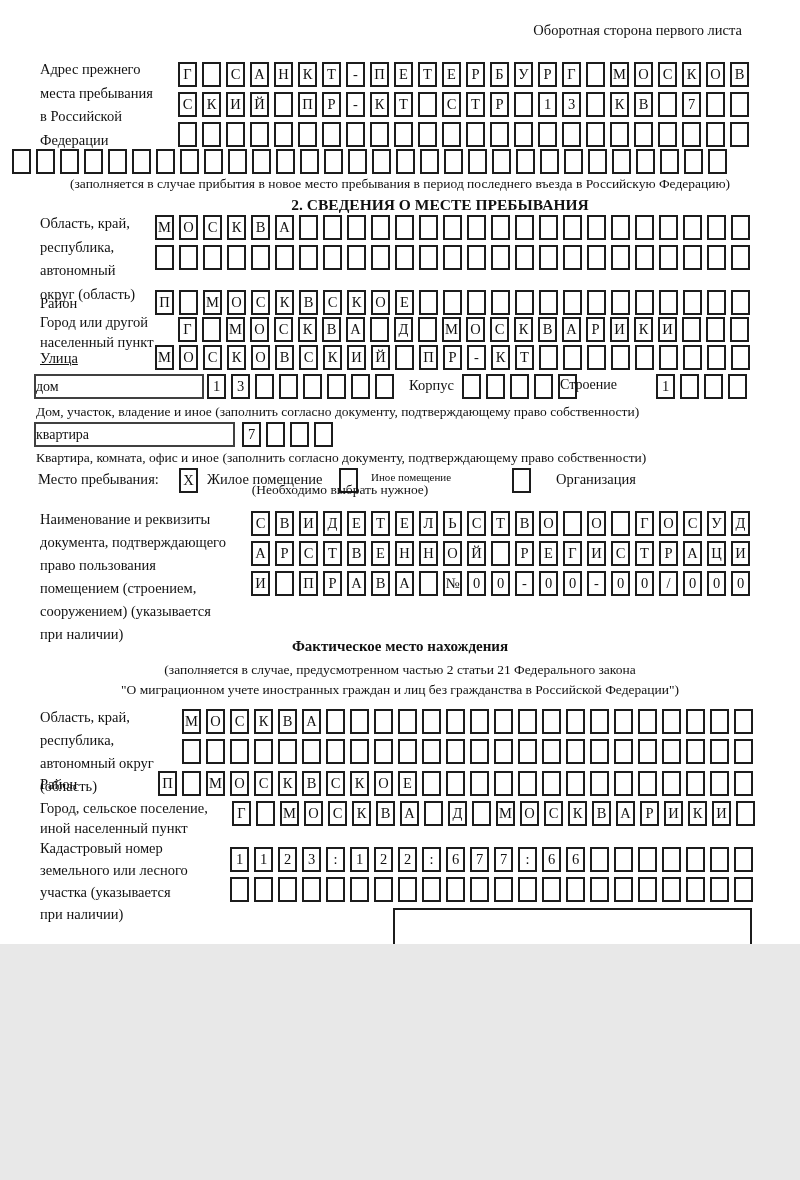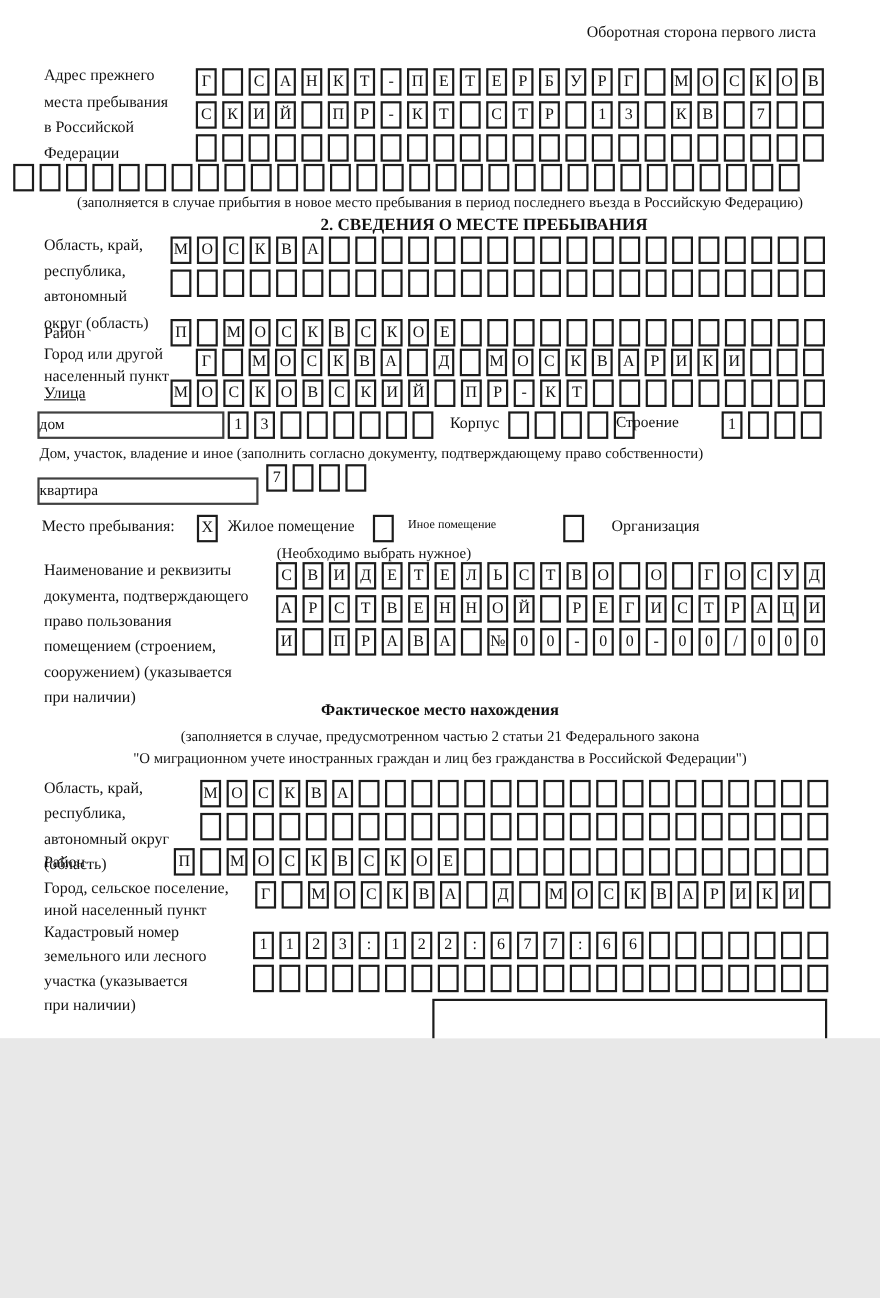--- a/index.html
+++ b/index.html
@@ -344,36 +344,37 @@
     </div>
   <div class="abs" style="left:560px;top:377px;font-size:14px;">Строение</div>
   <div class="abs cellrow" style="left:656px;top:374px;">
       <span class="cell">1</span>
       <span class="cell"></span>
       <span class="cell"></span>
       <span class="cell"></span>
     </div>
   <div class="abs note" style="left:36px;top:404px;">Дом, участок, владение и иное (заполнить согласно документу, подтверждающему право собственности)</div>
 
-  <div class="abs widebox" style="left:34px;top:422px;width:201px;margin-top:12px;">квартира</div>
+  <div class="abs widebox" style="left:34px;top:422px;width:201px;">квартира</div>
   <div class="abs cellrow" style="left:242px;top:422px;">
       <span class="cell">7</span>
       <span class="cell"></span>
       <span class="cell"></span>
       <span class="cell"></span>
     </div>
+  <div class="abs note" style="left:36px;top:450px;">Квартира, комната, офис и иное (заполнить согласно документу, подтверждающему право собственности)</div>
 
   <div class="abs" style="left:38px;top:471px;font-size:14.5px;">Место пребывания:</div>
   <span class="abs cell chk" style="left:179px;top:468px;">X</span>
   <div class="abs" style="left:207px;top:471px;font-size:14.5px;">Жилое помещение</div>
   <span class="abs cell chk" style="left:339px;top:468px;"></span>
   <div class="abs" style="left:371px;top:471px;font-size:11px;text-align:right;">Иное помещение</div>
   <span class="abs cell chk" style="left:512px;top:468px;"></span>
   <div class="abs" style="left:556px;top:471px;font-size:14.5px;">Организация</div>
-  <div class="abs note" style="left:340px;top:495px;transform:translateX(-50%);">(Необходимо выбрать нужное)</div>
+  <div class="abs note" style="left:340px;top:482px;transform:translateX(-50%);">(Необходимо выбрать нужное)</div>
 
   <div class="abs lbl" style="left:40px;top:508px;line-height:23px;">Наименование и реквизиты
 документа, подтверждающего
 право пользования
 помещением (строением,
 сооружением) (указывается
 при наличии)</div>
   <div class="abs" style="left:251px;top:511px;">
     <div class="cellrow">
         <span class="cell">С</span>

